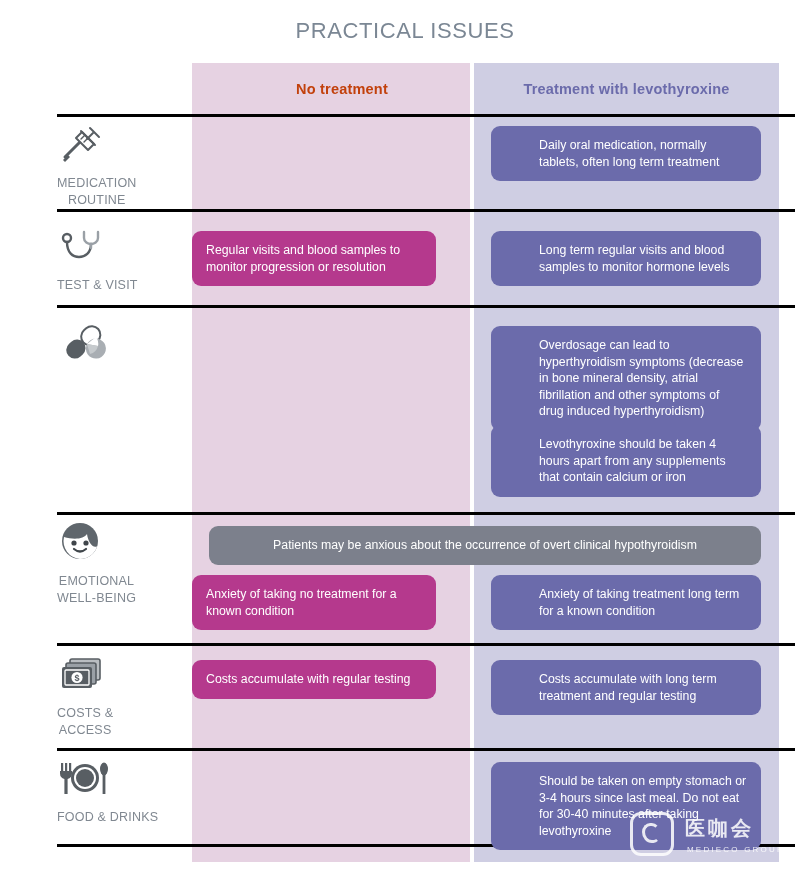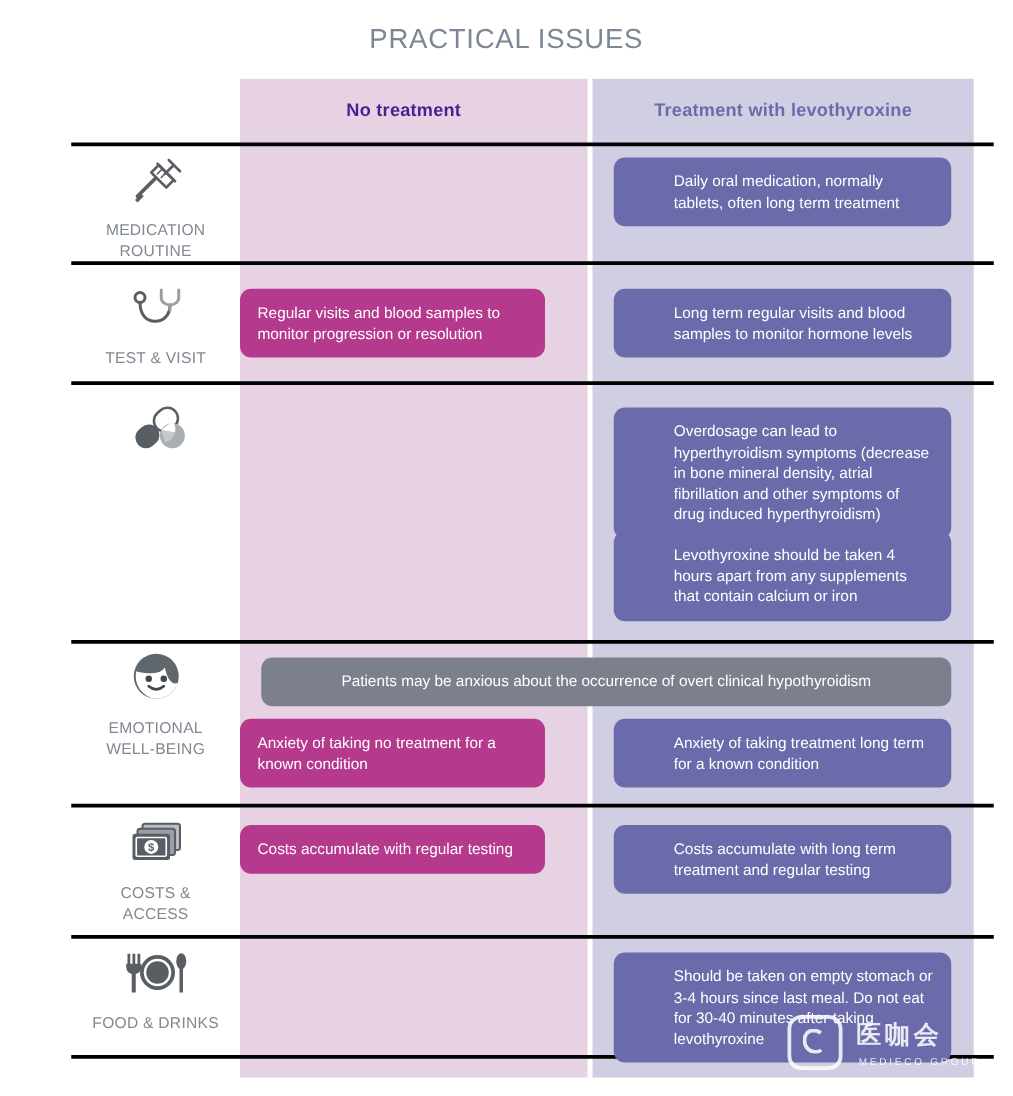--- a/index.html
+++ b/index.html
@@ -51,23 +51,23 @@
     top: 63px;
     height: 52px;
     display: flex;
     align-items: center;
     justify-content: center;
     font-size: 14.5px;
     font-weight: bold;
     letter-spacing: 0.2px;
   }
   .col-header.no-treatment {
-    left: 184px;
+    left: 203px;
     width: 278px;
-    color: #4c1d95;
+    color: #c2410c;
   }
   .col-header.treatment {
     left: 474px;
     width: 305px;
     color: #6b6bab;
   }
 
   
   .rule {
     position: absolute;
@@ -77,21 +77,21 @@
     background: #000000;
   }
 
   
   .row-label {
     position: absolute;
     left: 57px;
     width: 135px;
     display: flex;
     flex-direction: column;
-    align-items: center;
+    align-items: flex-start;
     justify-content: flex-start;
     color: #808891;
   }
   .row-label .icon {
     display: block;
     margin-bottom: 7px;
   }
   .row-label .label-text {
     font-size: 12.5px;
     line-height: 17px;

